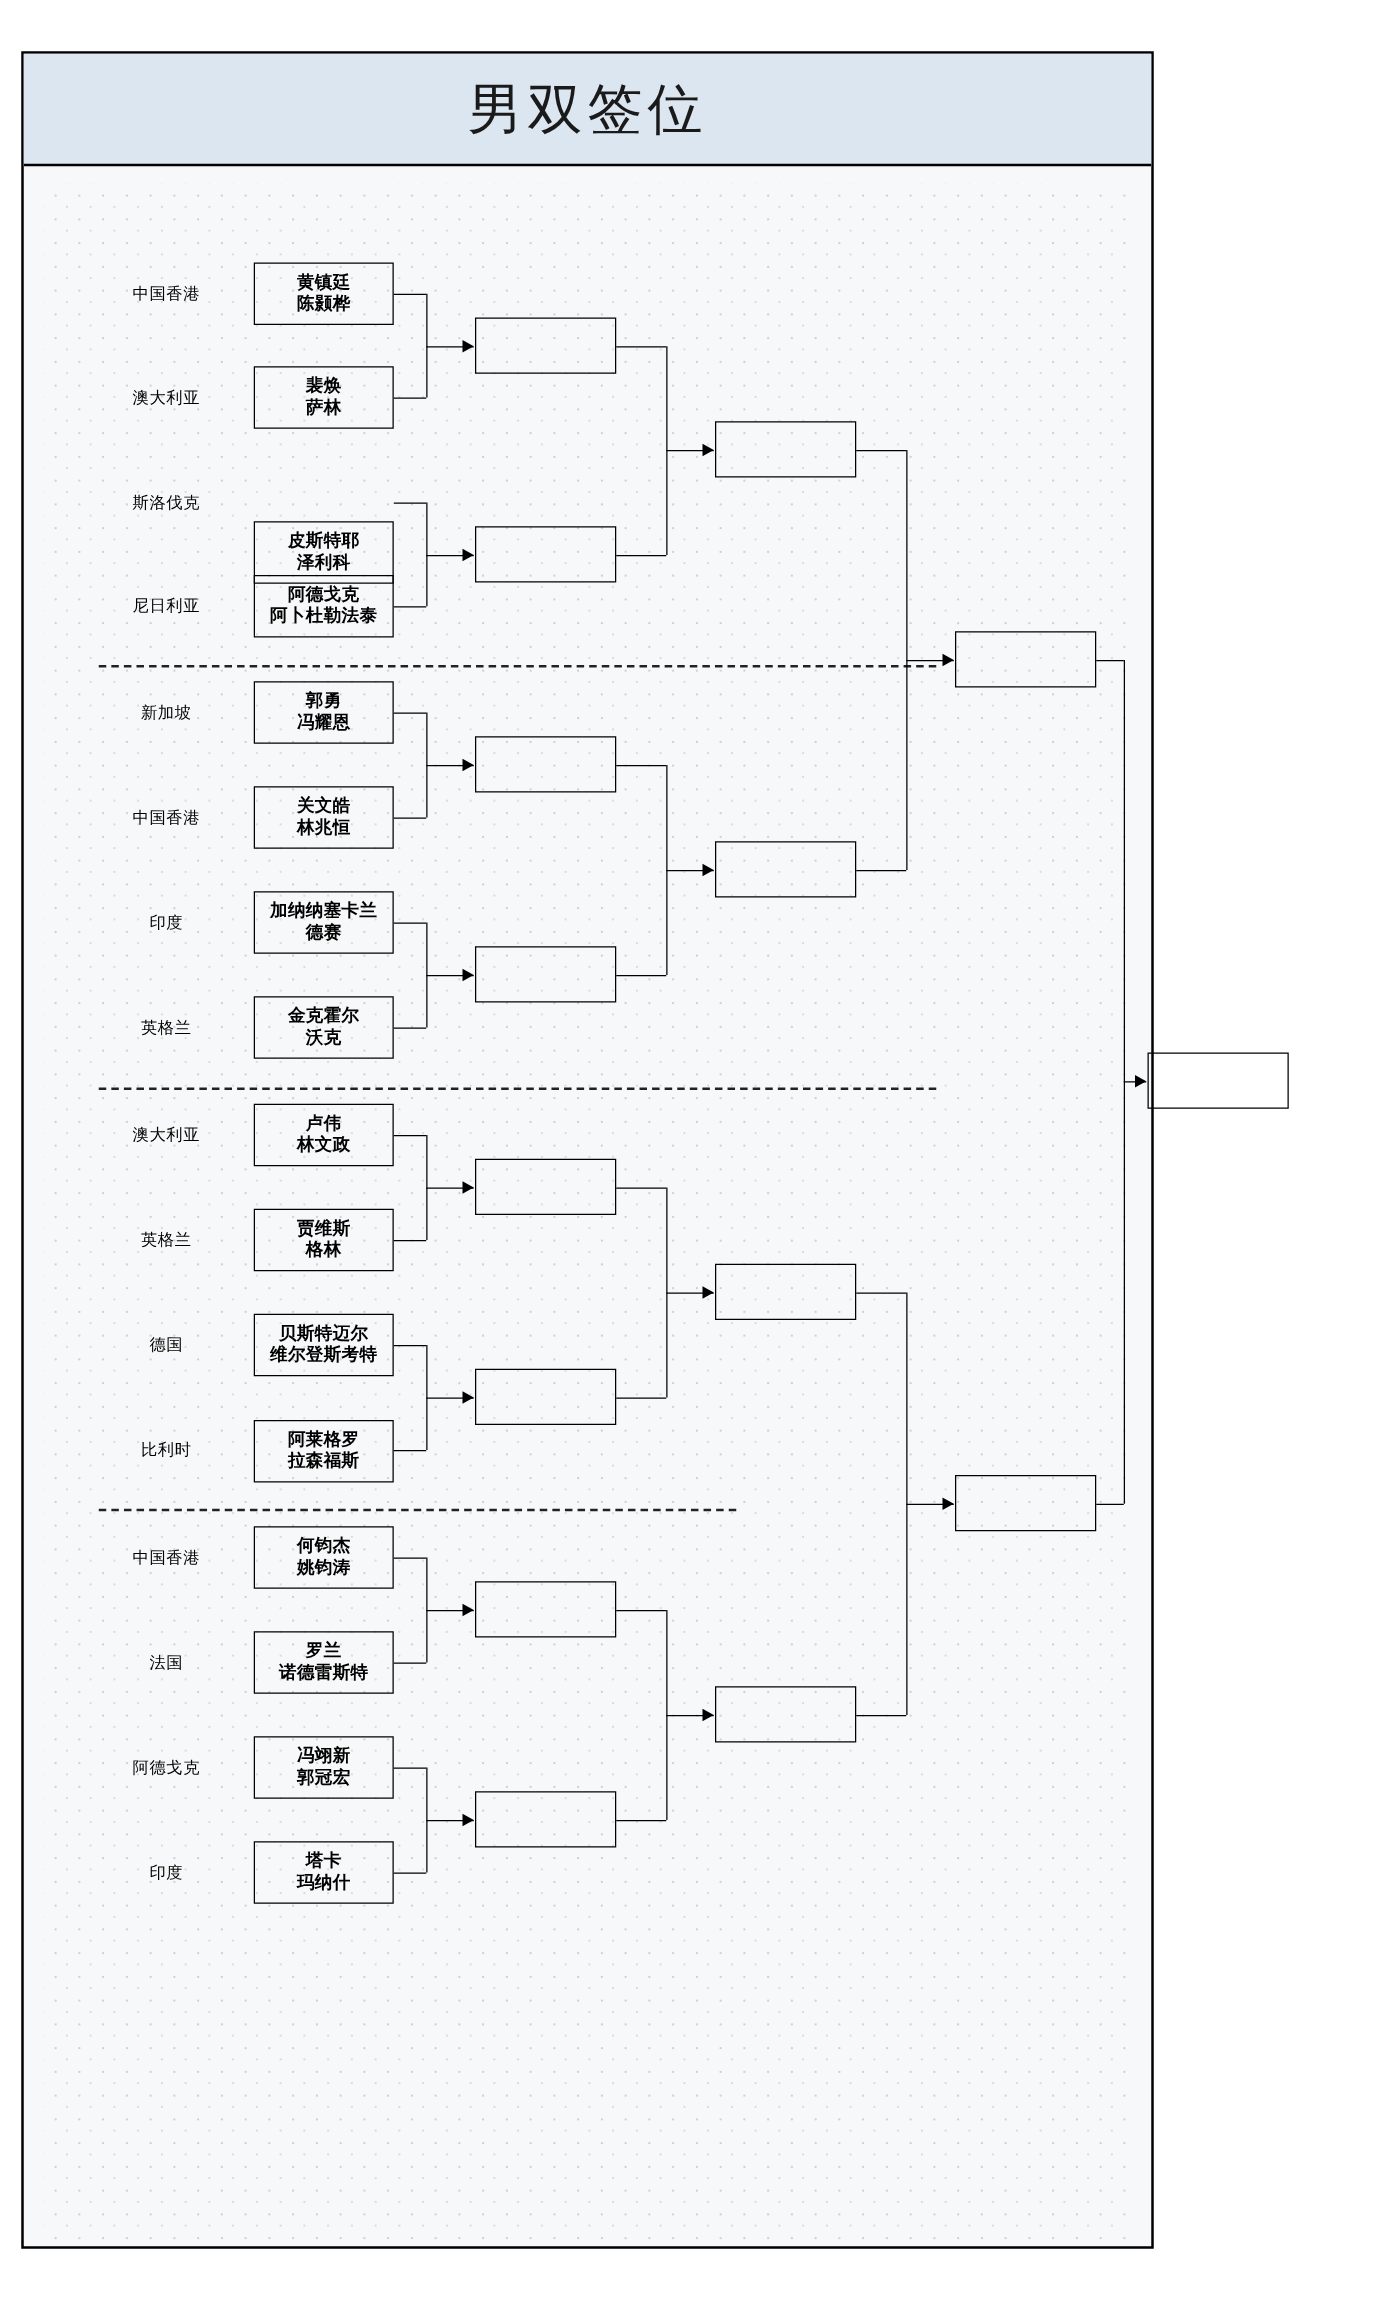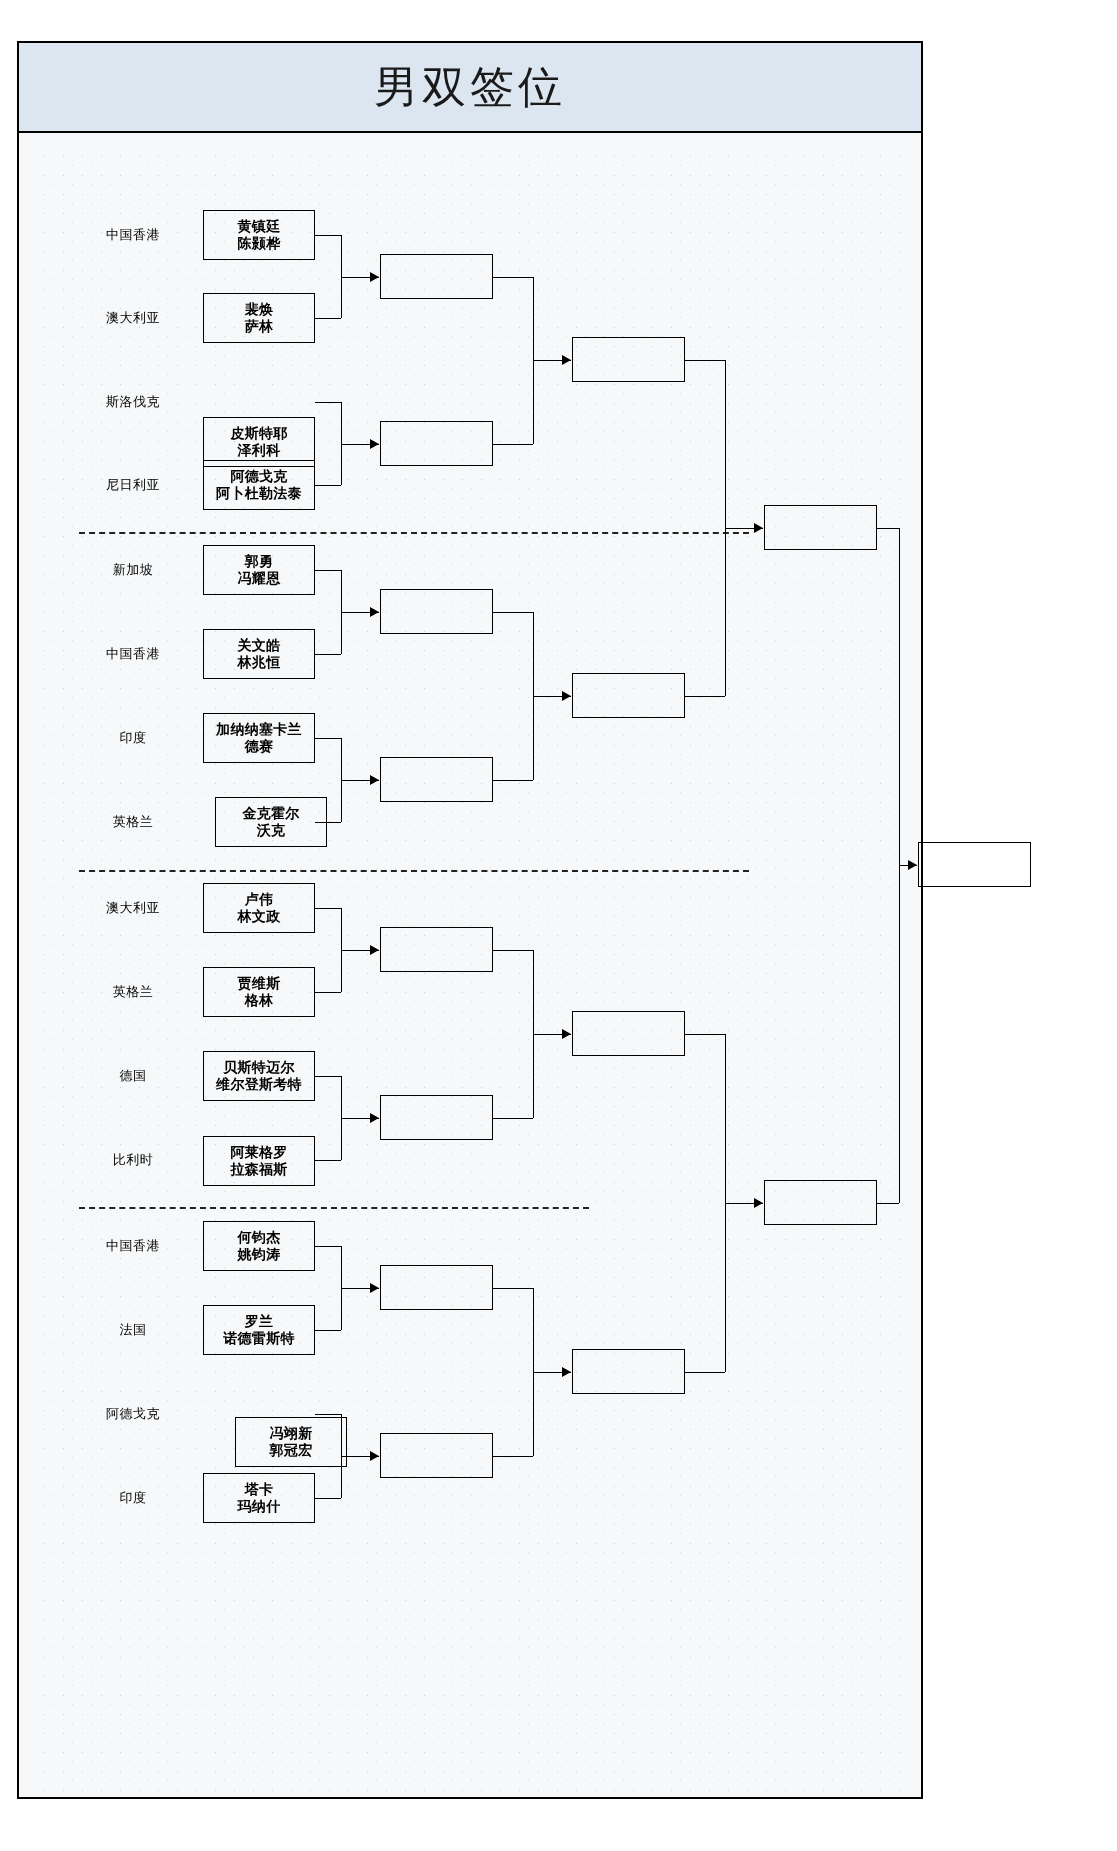--- a/index.html
+++ b/index.html
@@ -185,21 +185,21 @@
         <span class="p">冯耀恩</span>
       </div>
       <div class="team-box" style="left:168px; top:482px;">
         <span class="p">关文皓</span>
         <span class="p">林兆恒</span>
       </div>
       <div class="team-box" style="left:168px; top:566px;">
         <span class="p">加纳纳塞卡兰</span>
         <span class="p">德赛</span>
       </div>
-      <div class="team-box" style="left:180px; top:650px;">
+      <div class="team-box" style="left:168px; top:650px;">
         <span class="p">金克霍尔</span>
         <span class="p">沃克</span>
       </div>
       <div class="team-box" style="left:168px; top:736px;">
         <span class="p">卢伟</span>
         <span class="p">林文政</span>
       </div>
       <div class="team-box" style="left:168px; top:820px;">
         <span class="p">贾维斯</span>
         <span class="p">格林</span>
@@ -213,21 +213,21 @@
         <span class="p">拉森福斯</span>
       </div>
       <div class="team-box" style="left:168px; top:1074px;">
         <span class="p">何钧杰</span>
         <span class="p">姚钧涛</span>
       </div>
       <div class="team-box" style="left:168px; top:1158px;">
         <span class="p">罗兰</span>
         <span class="p">诺德雷斯特</span>
       </div>
-      <div class="team-box" style="left:168px; top:1270px;margin-left:32px;">
+      <div class="team-box" style="left:168px; top:1242px;">
         <span class="p">冯翊新</span>
         <span class="p">郭冠宏</span>
       </div>
       <div class="team-box" style="left:168px; top:1326px;">
         <span class="p">塔卡</span>
         <span class="p">玛纳什</span>
       </div>
 
       <div class="hline" style="left:280px; top:88px;  width:26px;"></div>
       <div class="hline" style="left:280px; top:171px; width:26px;"></div>

